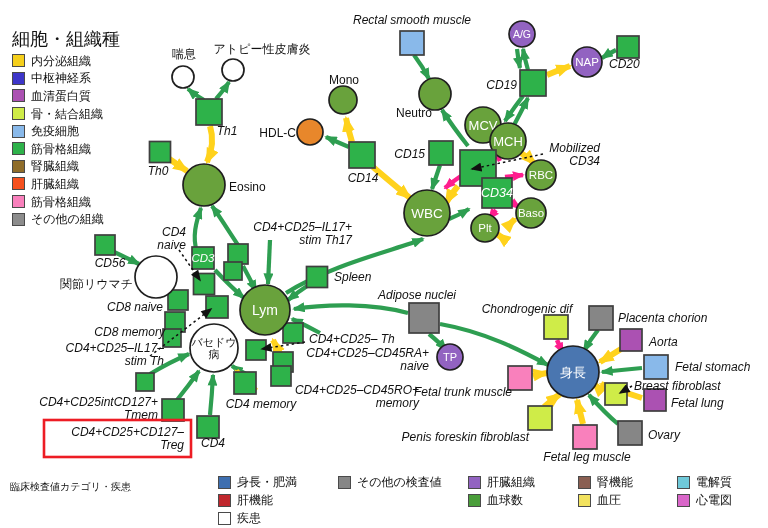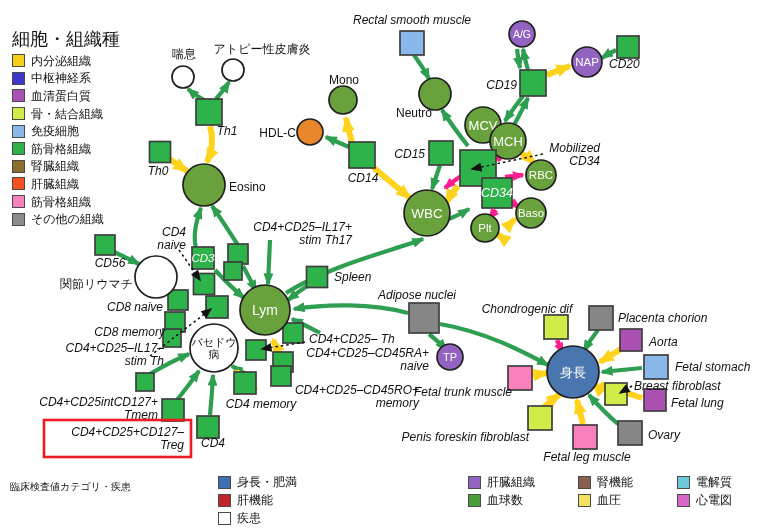--- a/index.html
+++ b/index.html
@@ -263,20 +263,24 @@
         <div class="lg-item">
           <span class="lg-sw" style="background: rgb(192, 39, 45);"></span>
           <span>肝機能</span>
         </div>
         <div class="lg-item">
           <span class="lg-sw" style="background: rgb(255, 255, 255);"></span>
           <span>疾患</span>
         </div>
       </div>
       <div class="legend clin-col" style="left: 317px;">
+        <div class="lg-item">
+          <span class="lg-sw" style="background: rgb(134, 134, 134);"></span>
+          <span>その他の検査値</span>
+        </div>
       </div>
       <div class="legend clin-col" style="left: 447px;">
         <div class="lg-item">
           <span class="lg-sw" style="background: rgb(146, 99, 193);"></span>
           <span>肝臓組織</span>
         </div>
         <div class="lg-item">
           <span class="lg-sw" style="background: rgb(74, 158, 58);"></span>
           <span>血球数</span>
         </div>

